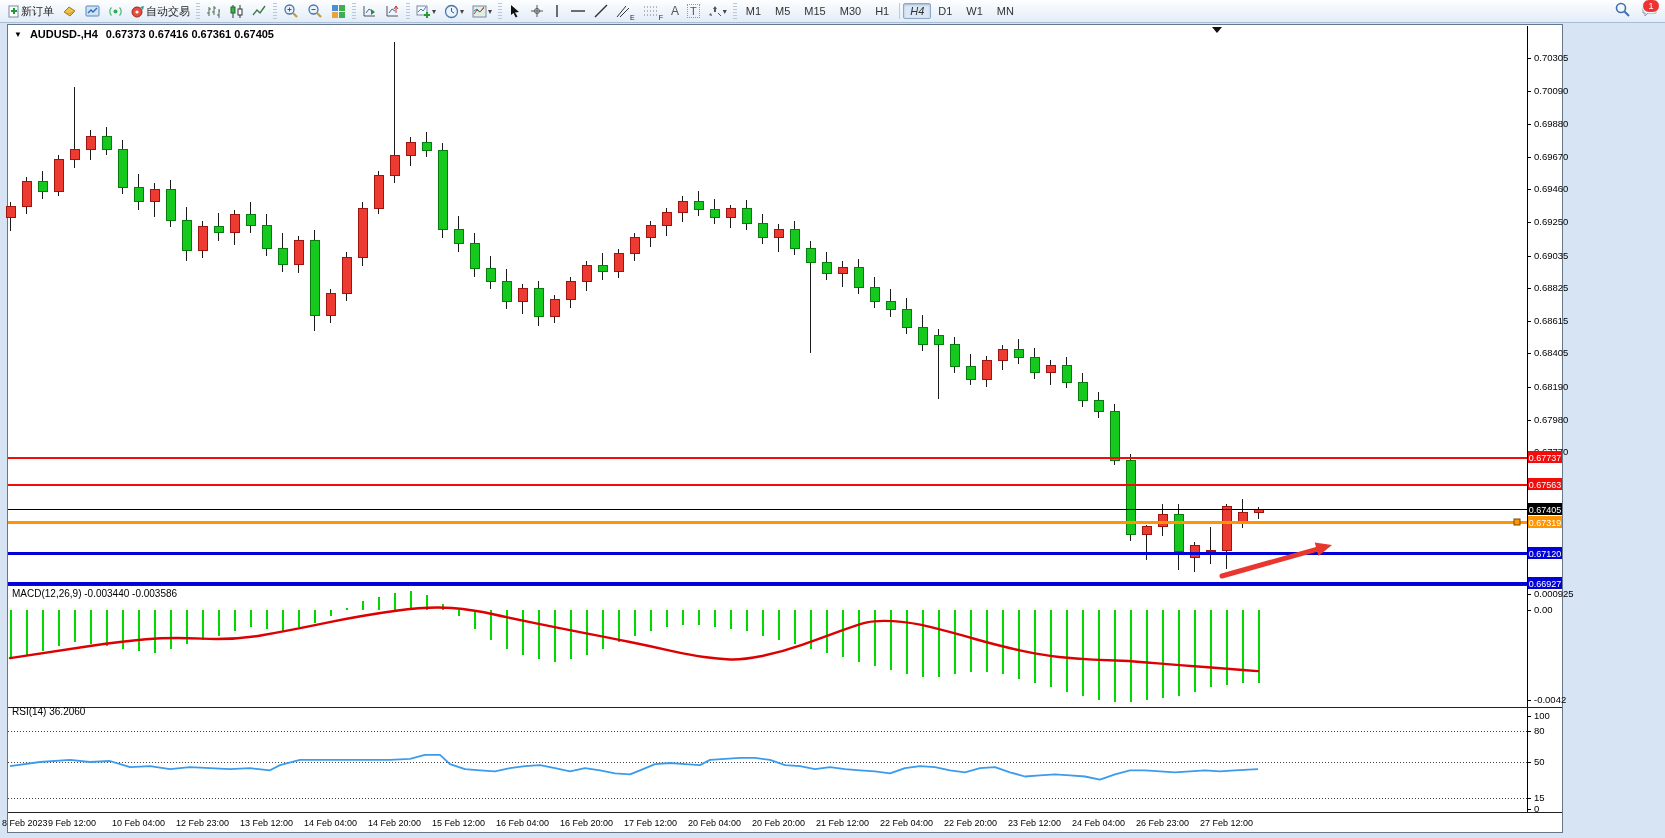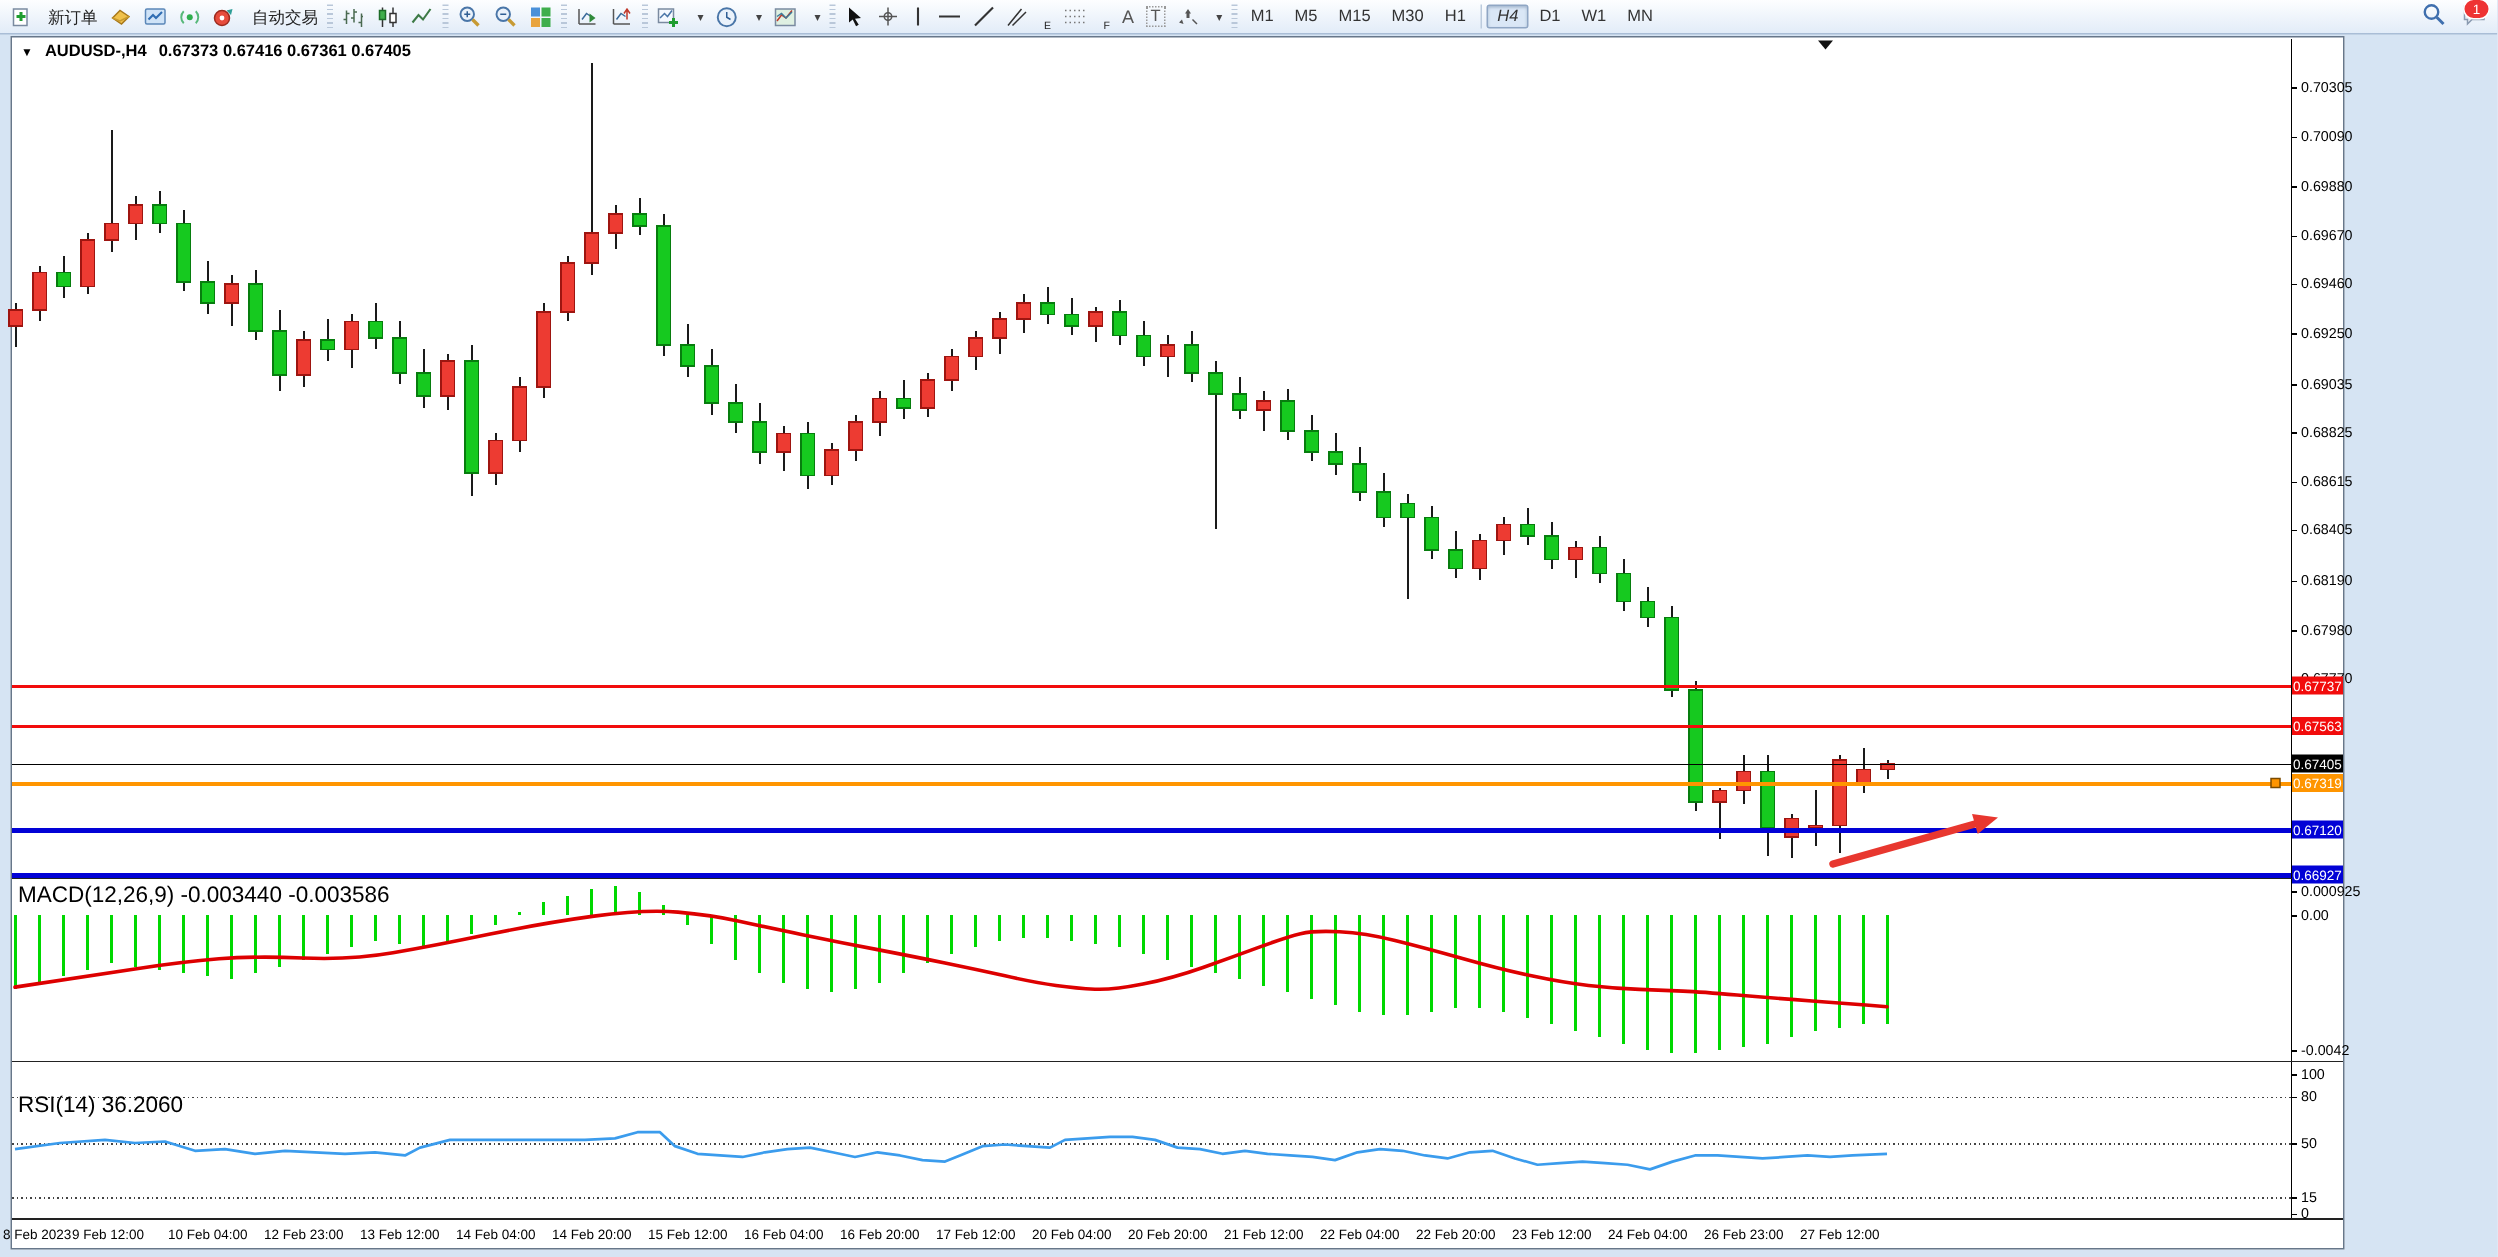--- a/index.html
+++ b/index.html
@@ -1,29 +1,29 @@
 <!DOCTYPE html>
 <html><head>
 <meta charset="utf-8">
 <style>
   html,body{margin:0;padding:0;background:#d6e4f3;font-family:"Liberation Sans",sans-serif;}
   .app{position:relative;width:1665px;height:838px;background:#d6e4f3;overflow:hidden;}
   .toolbar{position:absolute;left:0;top:0;width:1665px;height:23px;background:linear-gradient(#fdfeff,#e2ecf8);
     border-bottom:1px solid #a9bdd6;display:flex;align-items:center;padding:0 3px;box-sizing:border-box;font-size:11px;color:#222;}
-  .tbtn{height:19px;display:flex;align-items:center;gap:11px;padding:0 4px;border-radius:2px;cursor:default;white-space:nowrap;}
+  .tbtn{height:19px;display:flex;align-items:center;gap:0;padding:0 4px;border-radius:2px;cursor:default;white-space:nowrap;}
   .tsep{width:1px;height:16px;background:#bccbdd;margin:0 3px;flex:none;}
   .grip{width:4px;height:16px;margin:0 2px;background:repeating-linear-gradient(#b9c7d9 0 1px,transparent 1px 3px);flex:none;}
   .caret{font-size:8px;color:#444;margin-left:1px;}
   .tf{padding:1px 6px;font-size:11px;color:#333;border:1px solid transparent;border-radius:2px;text-align:right;}
   .tf.active{border:1px solid #8fa6c4;background:#dae7f6;box-shadow:inset 0 1px 2px rgba(60,90,130,.35);font-style:italic;}
   .right-tools{position:absolute;right:6px;top:1px;display:flex;align-items:center;gap:10px;}
   .chart-window{position:absolute;left:7px;top:24px;width:1556px;height:809px;background:#fff;border:1px solid #67778a;box-sizing:border-box;}
   .quote-line{position:absolute;left:14px;top:28px;font-size:11px;font-weight:bold;color:#000;display:flex;gap:8px;align-items:center;z-index:5;}
   .quote-line .tri{font-size:8px;font-weight:normal;}
-  .panel-label{position:absolute;left:12px;font-size:15px;color:#000;z-index:5;text-align:center;}
+  .panel-label{position:absolute;left:12px;font-size:10px;color:#000;z-index:5;text-align:center;}
   svg text{font-family:"Liberation Sans",sans-serif;}
   .badge{position:absolute;right:-1px;background:#e33;color:#fff;border-radius:7px;min-width:12px;height:12px;font-size:9px;
     display:flex;align-items:center;justify-content:center;padding:0 2px;top:-3px;border:1px solid #fff;}
   .ntf{position:relative;}
 </style>
 </head>
 <body>
 
 <div class="app">
 
@@ -223,21 +223,21 @@
 
   <div class="chart-window"></div>
 
   <div class="quote-line">
     <span class="tri">▼</span>
     <span>AUDUSD-,H4</span>
     <span>0.67373 0.67416 0.67361 0.67405</span>
   </div>
 
   <div class="panel-label" style="top:588px">MACD(12,26,9) -0.003440 -0.003586</div>
-  <div class="panel-label" style="top:728px">RSI(14) 36.2060</div>
+  <div class="panel-label" style="top:706px">RSI(14) 36.2060</div>
 
   <svg id="chart-svg" width="1665" height="838" style="position:absolute;left:0;top:0;pointer-events:none">
       <line x1="1527.5" y1="26" x2="1527.5" y2="812" stroke="#000" stroke-width="1" shape-rendering="crispEdges"></line>
       <line x1="8" y1="585.5" x2="1562" y2="585.5" stroke="#222" shape-rendering="crispEdges"></line>
       <line x1="8" y1="707.5" x2="1562" y2="707.5" stroke="#222" shape-rendering="crispEdges"></line>
       <line x1="8" y1="812.5" x2="1562" y2="812.5" stroke="#222" shape-rendering="crispEdges"></line>
       <line x1="1527" y1="58.5" x2="1531" y2="58.5" stroke="#000" shape-rendering="crispEdges"></line>
       <text x="1534" y="61" font-size="9.5" fill="#000" text-anchor="start">0.70305</text>
       <line x1="1527" y1="91.5" x2="1531" y2="91.5" stroke="#000" shape-rendering="crispEdges"></line>
       <text x="1534" y="94" font-size="9.5" fill="#000" text-anchor="start">0.70090</text>

